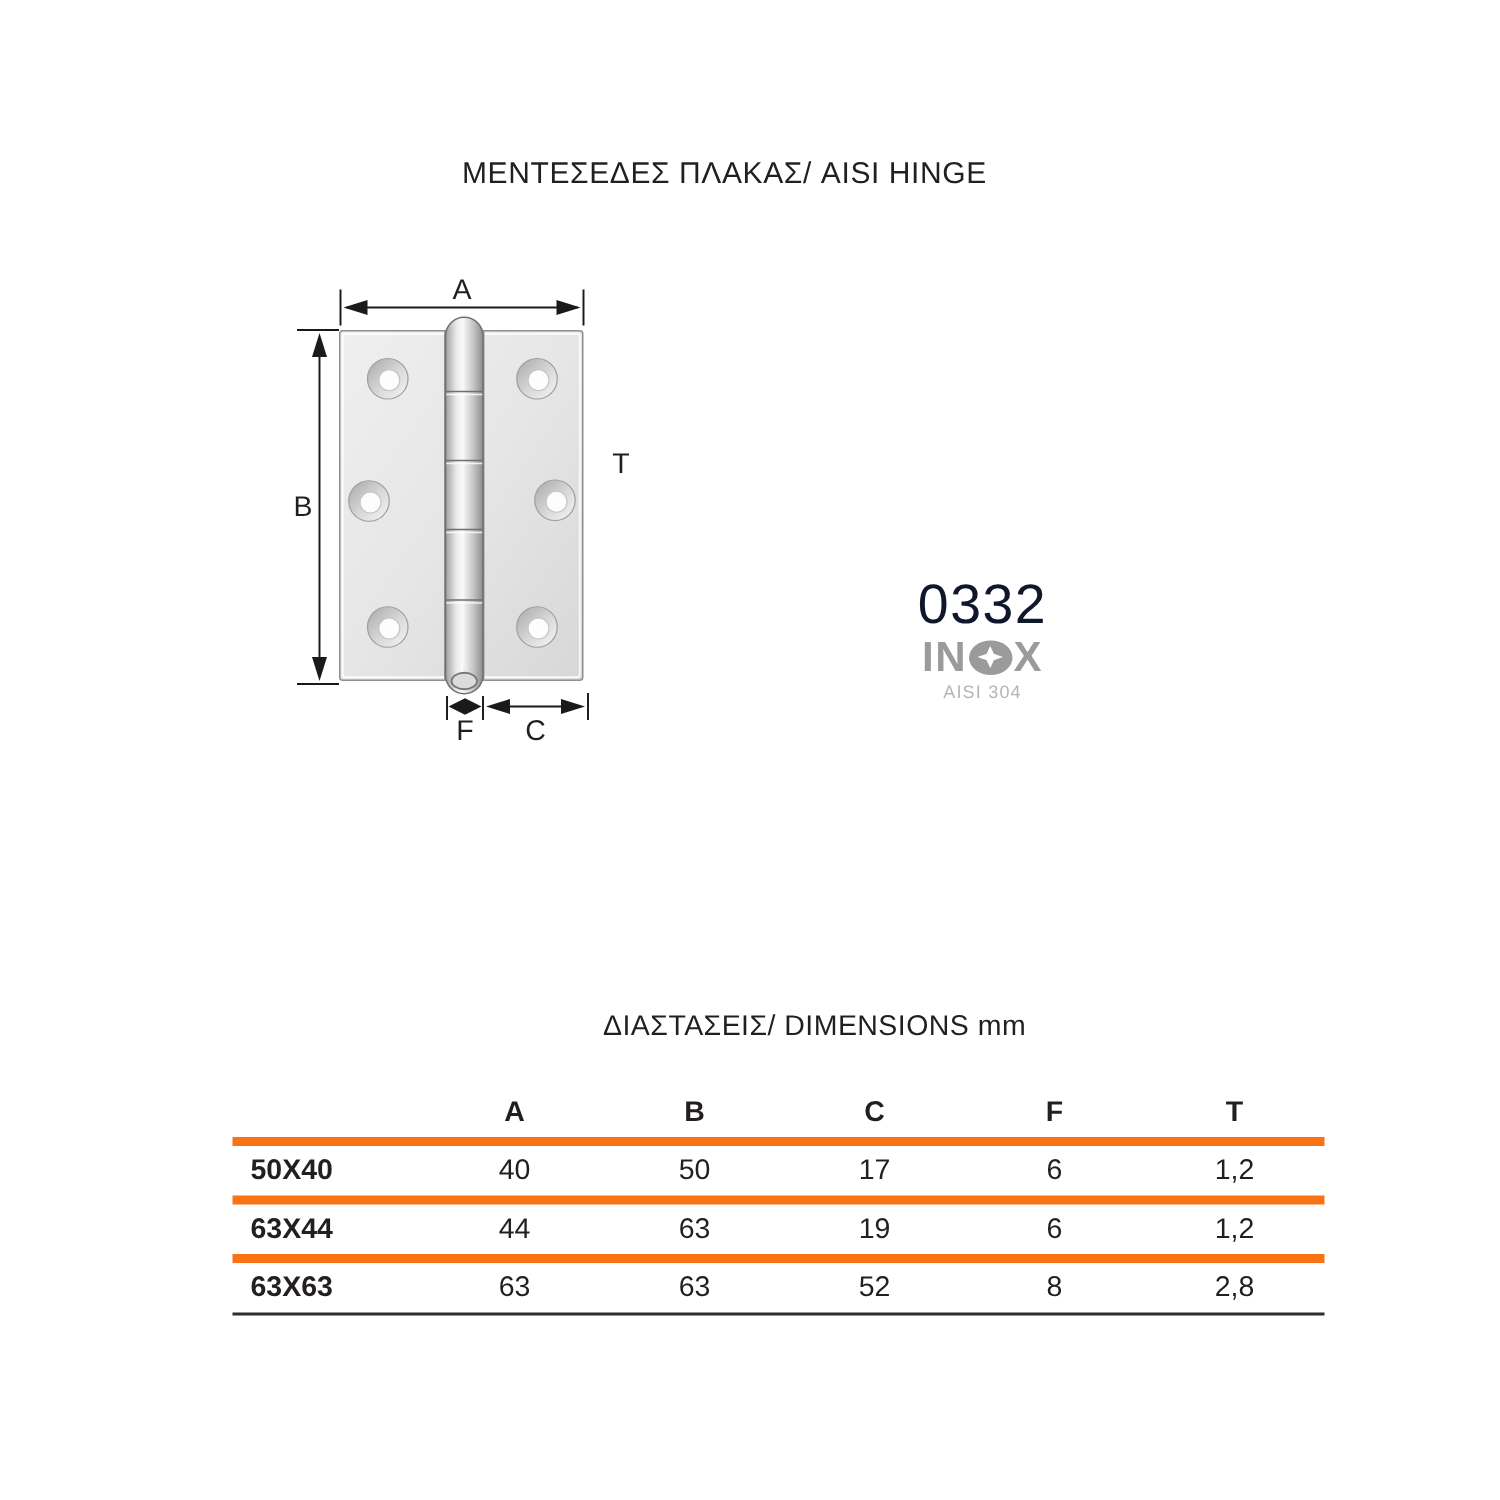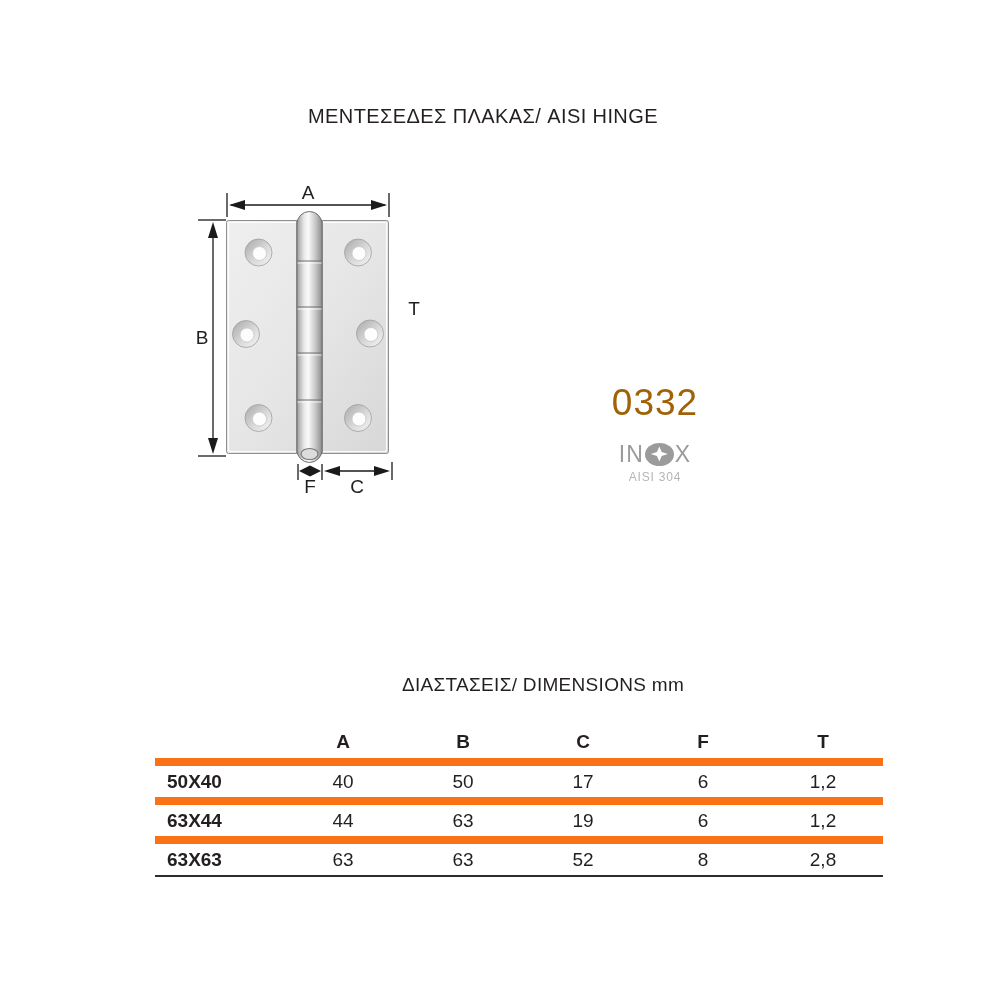--- a/index.html
+++ b/index.html
@@ -8,36 +8,36 @@
   .page { position:relative; width:1000px; height:1000px; overflow:hidden; background:#fff; }
 
   .title { position:absolute; left:308px; top:105px; font-size:20px; font-weight:400;
     letter-spacing:.4px; white-space:pre; color:#231f20; }
   .bold { font-weight:400; }
 
   .drawing-svg { position:absolute; left:180px; top:182px; width:250px; height:322px; }
   .dim-text { font-family:"Liberation Sans","DejaVu Sans",sans-serif; font-size:19px; fill:#1f1f1f; }
 
   .right-info { position:absolute; left:591px; top:385px; width:128px; text-align:center; }
-  .product-code { font-size:37px; line-height:36px; font-weight:400; color:#a16207; letter-spacing:1px; }
-  .logo-row { margin-top:20px; height:26px; display:flex; align-items:center; justify-content:center;
-    font-size:23px; font-weight:400; color:#9b9b9b; letter-spacing:1px; line-height:26px; }
+  .product-code { font-size:37px; line-height:36px; font-weight:400; color:#0f172a; letter-spacing:1px; }
+  .logo-row { margin-top:4px; height:26px; display:flex; align-items:center; justify-content:center;
+    font-size:28px; font-weight:700; color:#9b9b9b; letter-spacing:1px; line-height:26px; }
   .logo-o { display:inline-flex; align-items:center; justify-content:center;
     width:29px; height:23px; background:#9b9b9b; border-radius:50%; margin:0 1px; }
   .logo-star { width:17px; height:15px; background:#ffffff;
     clip-path:polygon(50% 0%,64% 36%,100% 50%,64% 64%,50% 100%,36% 64%,0% 50%,36% 36%); }
   .material { margin-top:3px; font-size:12px; color:#b5b5b5; letter-spacing:.8px; }
 
   .table-title { position:absolute; left:402px; top:674px; font-size:19px; font-weight:400;
     letter-spacing:.3px; white-space:pre; color:#231f20; }
 
   .dim-table { position:absolute; left:155px; top:725px; width:728px;
     border-bottom:2px solid #2d2d2d; font-size:19px; }
   .thead { display:flex; height:33px; align-items:center; font-weight:700; }
-  .trow { display:flex; height:39px; align-items:center; border-top:8px solid #f97316; }
+  .trow { display:flex; height:39px; align-items:center; border-top:6px solid #f97316; }
   .cell { width:120px; text-align:center; }
   .cell-label { width:128px; text-align:left; padding-left:12px; font-weight:700; }
 </style>
 </head>
 <body>
 
 <div class="page">
 
   <div class="title"><span class="bold">ΜΕΝΤΕΣΕΔΕΣ ΠΛΑΚΑΣ/</span><span> AISI HINGE</span></div>
 

